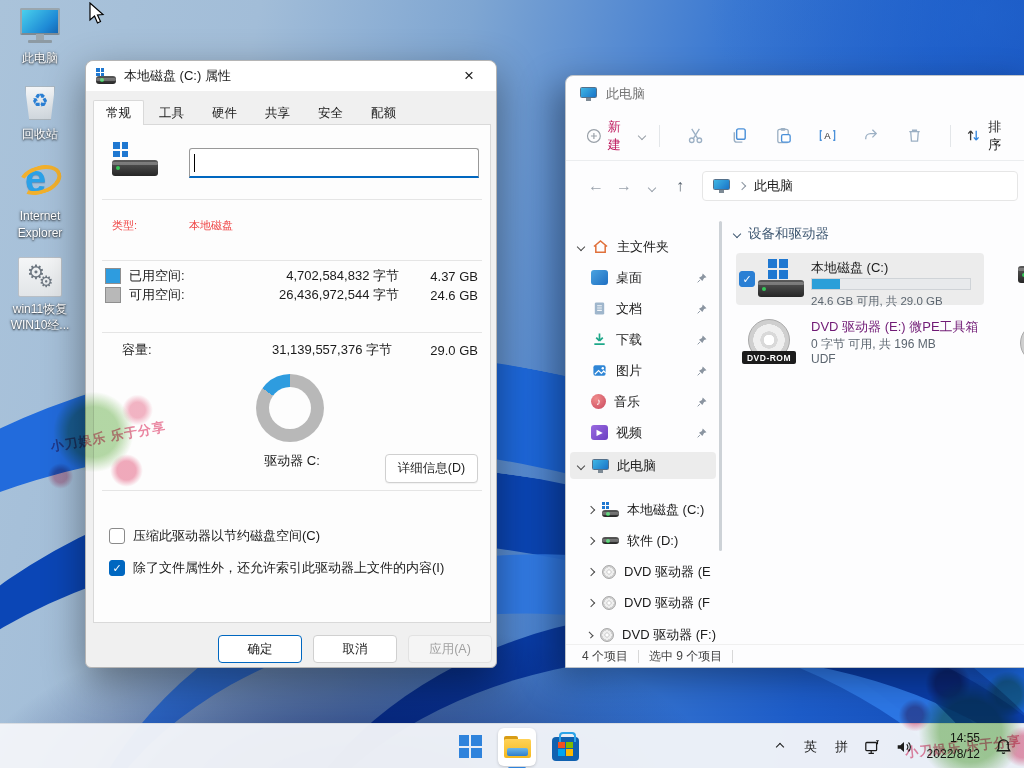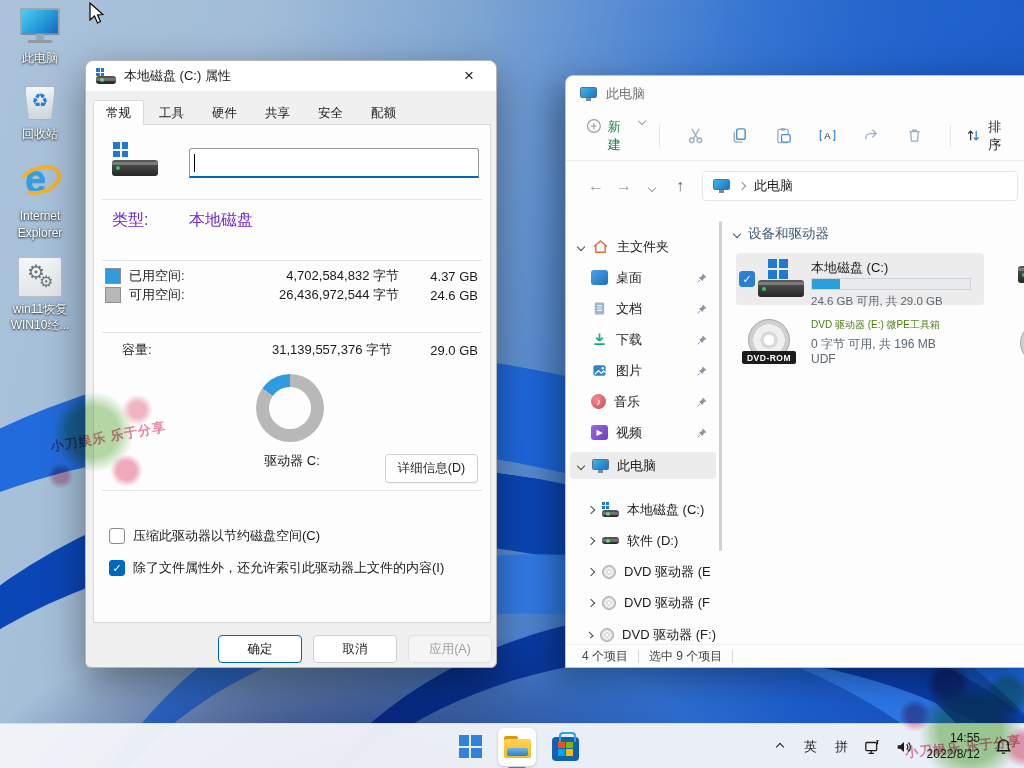--- a/index.html
+++ b/index.html
@@ -80,21 +80,21 @@
   .dlg-content { position:absolute; left:7px; top:63px; width:398px; height:499px; background:#fdfdfd;
     border:1px solid #d9d9d9; }
   .big-drive { position:absolute; left:18px; top:17px; width:46px; height:36px; }
   .big-drive .winlogo { position:absolute; left:1px; top:0; width:15px; height:15px; gap:2px; }
   .big-drive .drivebar { position:absolute; left:0; bottom:2px; width:46px; height:16px; }
   .rename-input { position:absolute; left:95px; top:23px; width:290px; height:30px; background:#fff;
     border:1px solid #999; border-bottom:2px solid #0067c0; border-radius:3px 3px 0 0; padding-left:6px;
     font-size:13px; outline:none; }
   .caret { position:absolute; left:100px; top:29px; width:1px; height:18px; background:#000; }
   .dsep { position:absolute; left:8px; right:8px; height:1px; background:#e5e5e5; }
-  .frow { position:absolute; left:18px; right:12px; display:flex; font-size:16px; color:#6d28d9; }
+  .frow { position:absolute; left:18px; right:12px; display:flex; font-size:11px; color:#ef4444;margin-top:8px; }
   .frow .flabel { width:77px; }
   .srow { position:absolute; left:11px; right:12px; height:16px; display:flex; align-items:center; font-size:13px; color:#1b1b1b; }
   .swatch { width:16px; height:16px; border:1px solid #8f8f8f; margin-right:8px; }
   .srow .slabel { width:118px; }
   .srow .sbytes { width:152px; text-align:right; }
   .srow .sgb { width:72px; text-align:right; margin-left:auto; }
   .donut { position:absolute; left:162px; top:249px; width:68px; height:68px; border-radius:50%; }
   .donut::after { content:""; position:absolute; left:13px; top:13px; width:42px; height:42px; border-radius:50%; background:#fdfdfd; }
   .drive-c-label { position:absolute; left:0; width:100%; top:327px; text-align:center; font-size:13px; color:#1b1b1b; }
   .details-btn { position:absolute; left:291px; top:329px; width:93px; height:29px; background:#fff;
@@ -115,21 +115,21 @@
   .explorer { position:absolute; left:565px; top:75px; width:470px; height:593px; background:#fdfdfe;
     border:1px solid #bfc4c9; border-radius:8px 0 0 0; box-shadow:-12px 10px 34px rgba(0,0,0,.35); z-index:10; overflow:hidden; }
   .ex-titlebar { position:absolute; left:0; top:0; right:0; height:35px; display:flex; align-items:center; padding:0 14px; }
   .ex-title { font-size:13px; color:#737373; margin-left:9px; }
   .mini-mon { position:relative; width:17px; height:14px; }
   .mini-mon .scr { position:absolute; left:0; top:0; width:17px; height:11px; border-radius:1.5px;
     background:linear-gradient(135deg,#3fb6e4,#1a74c8); border:1px solid #54708a; }
   .mini-mon .stand { position:absolute; left:6px; bottom:0; width:5px; height:3px; background:#7d8a95; }
   .toolbar { position:absolute; left:0; top:35px; right:0; height:50px; display:flex; align-items:center;
     padding:0 20px; border-bottom:1px solid #ebedef; }
-  .tb-new { display:flex; align-items:flex-start; gap:6px; color:#15803d; font-size:13px; cursor:pointer; }
+  .tb-new { display:flex; align-items:center; gap:6px; color:#be185d; font-size:13px; cursor:pointer; }
   .tb-div { width:1px; height:22px; background:#e3e6e9; margin:0 14px; }
   .tb-ic { width:34px; height:30px; display:flex; align-items:center; justify-content:center; margin:0 5px;
     border-radius:4px; cursor:pointer; }
   .tb-sort { display:flex; align-items:center; gap:6px; font-size:13px; color:#1b1b1b; cursor:pointer; }
   .navbar { position:absolute; left:0; top:85px; right:0; height:50px; display:flex; align-items:center; padding:0 16px; }
   .nav-arrow { width:28px; text-align:center; font-size:16px; color:#9aa2ac; cursor:pointer; }
   .nav-arrow.up { color:#5a6570; }
   .crumb { flex:1; height:30px; margin-left:8px; background:#fff; border:1px solid #e6e6e6; border-radius:4px;
     display:flex; align-items:center; padding:0 10px; gap:9px; }
   .crumb .ctext { font-size:13px; color:#1b1b1b; }
@@ -153,21 +153,21 @@
   .tile-icon .drivebar { position:absolute; left:0; bottom:4px; width:46px; height:17px; }
   .tile-name { position:absolute; left:75px; top:6px; font-size:13px; color:#1b1b1b; white-space:nowrap; }
   .tile-bar { position:absolute; left:75px; top:25px; width:160px; height:12px; background:#e8eaec;
     border:1px solid #cfd3d7; }
   .tile-fill { height:100%; background:#2b9fd9; }
   .tile-info { position:absolute; left:75px; top:41px; font-size:11.5px; color:#5c6670; white-space:nowrap; }
   .dvd-item { position:absolute; left:12px; top:104px; width:260px; height:58px; cursor:pointer; }
   .dvd-item .disc { position:absolute; left:12px; top:4px; width:42px; height:42px; }
   .dvd-rom-band { position:absolute; left:6px; top:36px; width:54px; height:13px; background:#1c1c1c; color:#fff;
     font-size:8.5px; font-weight:bold; display:flex; align-items:center; justify-content:center; border-radius:2px; letter-spacing:.5px; }
-  .dvd-name { position:absolute; left:75px; top:3px; font-size:10px; color:#4d7c0f; white-space:nowrap; }
+  .dvd-name { position:absolute; left:75px; top:3px; font-size:13px; color:#701a75; white-space:nowrap; }
   .dvd-info { position:absolute; left:75px; top:21px; font-size:12px; color:#5c6670; white-space:nowrap; }
   .dvd-fs { position:absolute; left:75px; top:37px; font-size:12px; color:#5c6670; }
   .sliver-drive { position:absolute; right:-30px; top:55px; width:46px; height:17px; }
   .sliver-dvd { position:absolute; right:-26px; top:112px; width:40px; height:40px; }
   .statusbar { position:absolute; left:0; right:0; bottom:0; height:23px; background:#fdfdfe; border-top:1px solid #f0f0f0;
     display:flex; align-items:center; gap:10px; padding:0 16px; font-size:12px; color:#444; }
   .sb-div { width:1px; height:13px; background:#d8d8d8; }
 
   
   .taskbar { position:absolute; left:0; bottom:0; width:1024px; height:45px; background:rgba(242,245,249,.96);

